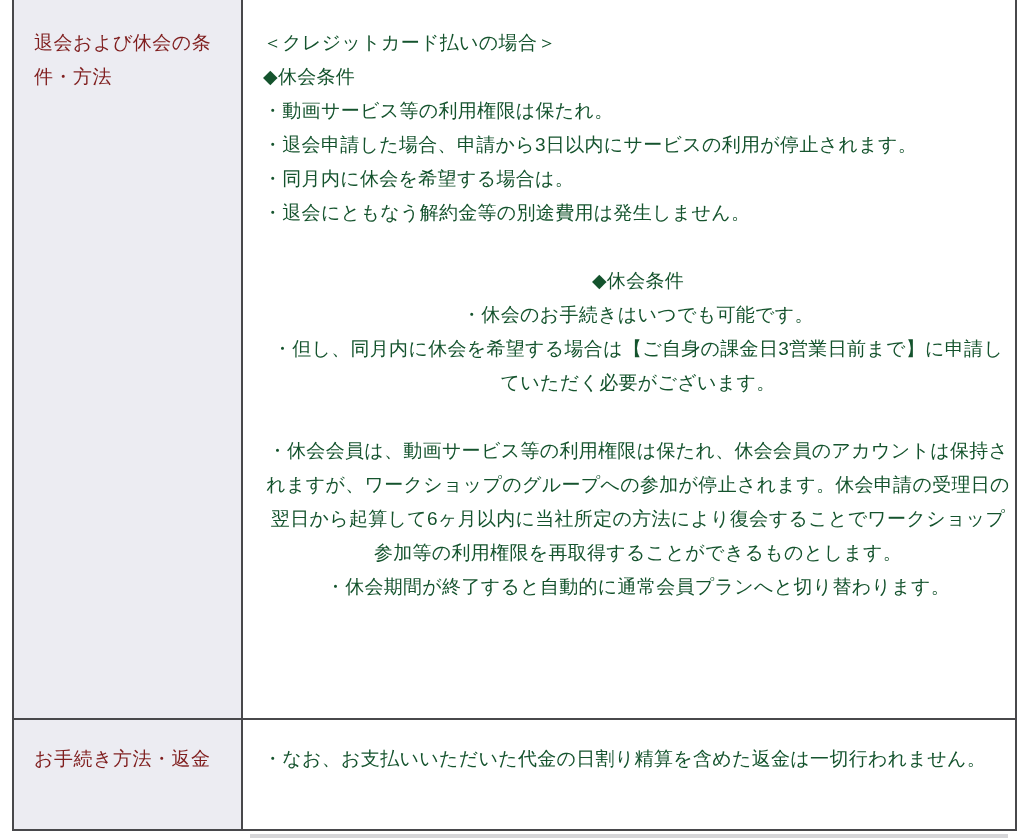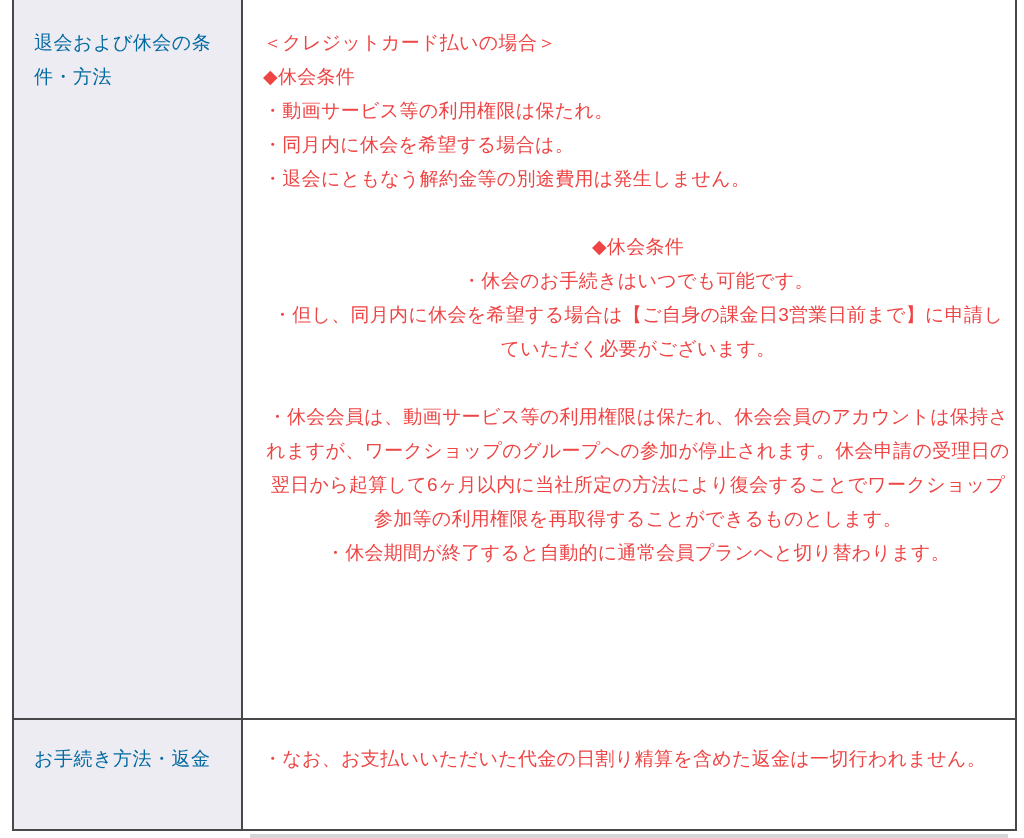--- a/index.html
+++ b/index.html
@@ -29,29 +29,29 @@
     gap: 2px;
     padding: 2px;
   }
   .cell {
     box-sizing: border-box;
     overflow: hidden;
   }
   .label-cell {
     background: #ececf2;
     padding: 22px 20px 20px 20px;
-    color: #0369a1;
+    color: #7f1d1d;
     font-size: 19px;
     line-height: 34px;
     letter-spacing: 0.5px;
   }
   .content-cell {
     background: #ffffff;
     padding: 22px 2px 20px 20px;
-    color: #ef4444;
+    color: #14532d;
     font-size: 19px;
     line-height: 34px;
     letter-spacing: 0.3px;
   }
   .content-cell p {
     margin: 0;
   }
   .section + .section {
     margin-top: 34px;
     text-align: center;
@@ -74,20 +74,21 @@
 
     <div class="cell label-cell"></div>
     <div class="cell content-cell"></div>
 
   <div class="cell label-cell">退会および休会の条件・方法</div>
       <div class="cell content-cell">
         <div class="section">
           <p>＜クレジットカード払いの場合＞</p>
           <p>◆休会条件</p>
           <p>・動画サービス等の利用権限は保たれ。</p>
+          <p>・退会申請した場合、申請から3日以内にサービスの利用が停止されます。</p>
           <p>・同月内に休会を希望する場合は。</p>
           <p>・退会にともなう解約金等の別途費用は発生しません。</p>
         </div>
         <div class="section">
           <p>◆休会条件</p>
           <p>・休会のお手続きはいつでも可能です。</p>
           <p>・但し、同月内に休会を希望する場合は【ご自身の課金日3営業日前まで】に申請していただく必要がございます。</p>
         </div>
         <div class="section">
           <p>・休会会員は、動画サービス等の利用権限は保たれ、休会会員のアカウントは保持されますが、ワークショップのグループへの参加が停止されます。休会申請の受理日の翌日から起算して6ヶ月以内に当社所定の方法により復会することでワークショップ参加等の利用権限を再取得することができるものとします。</p>

